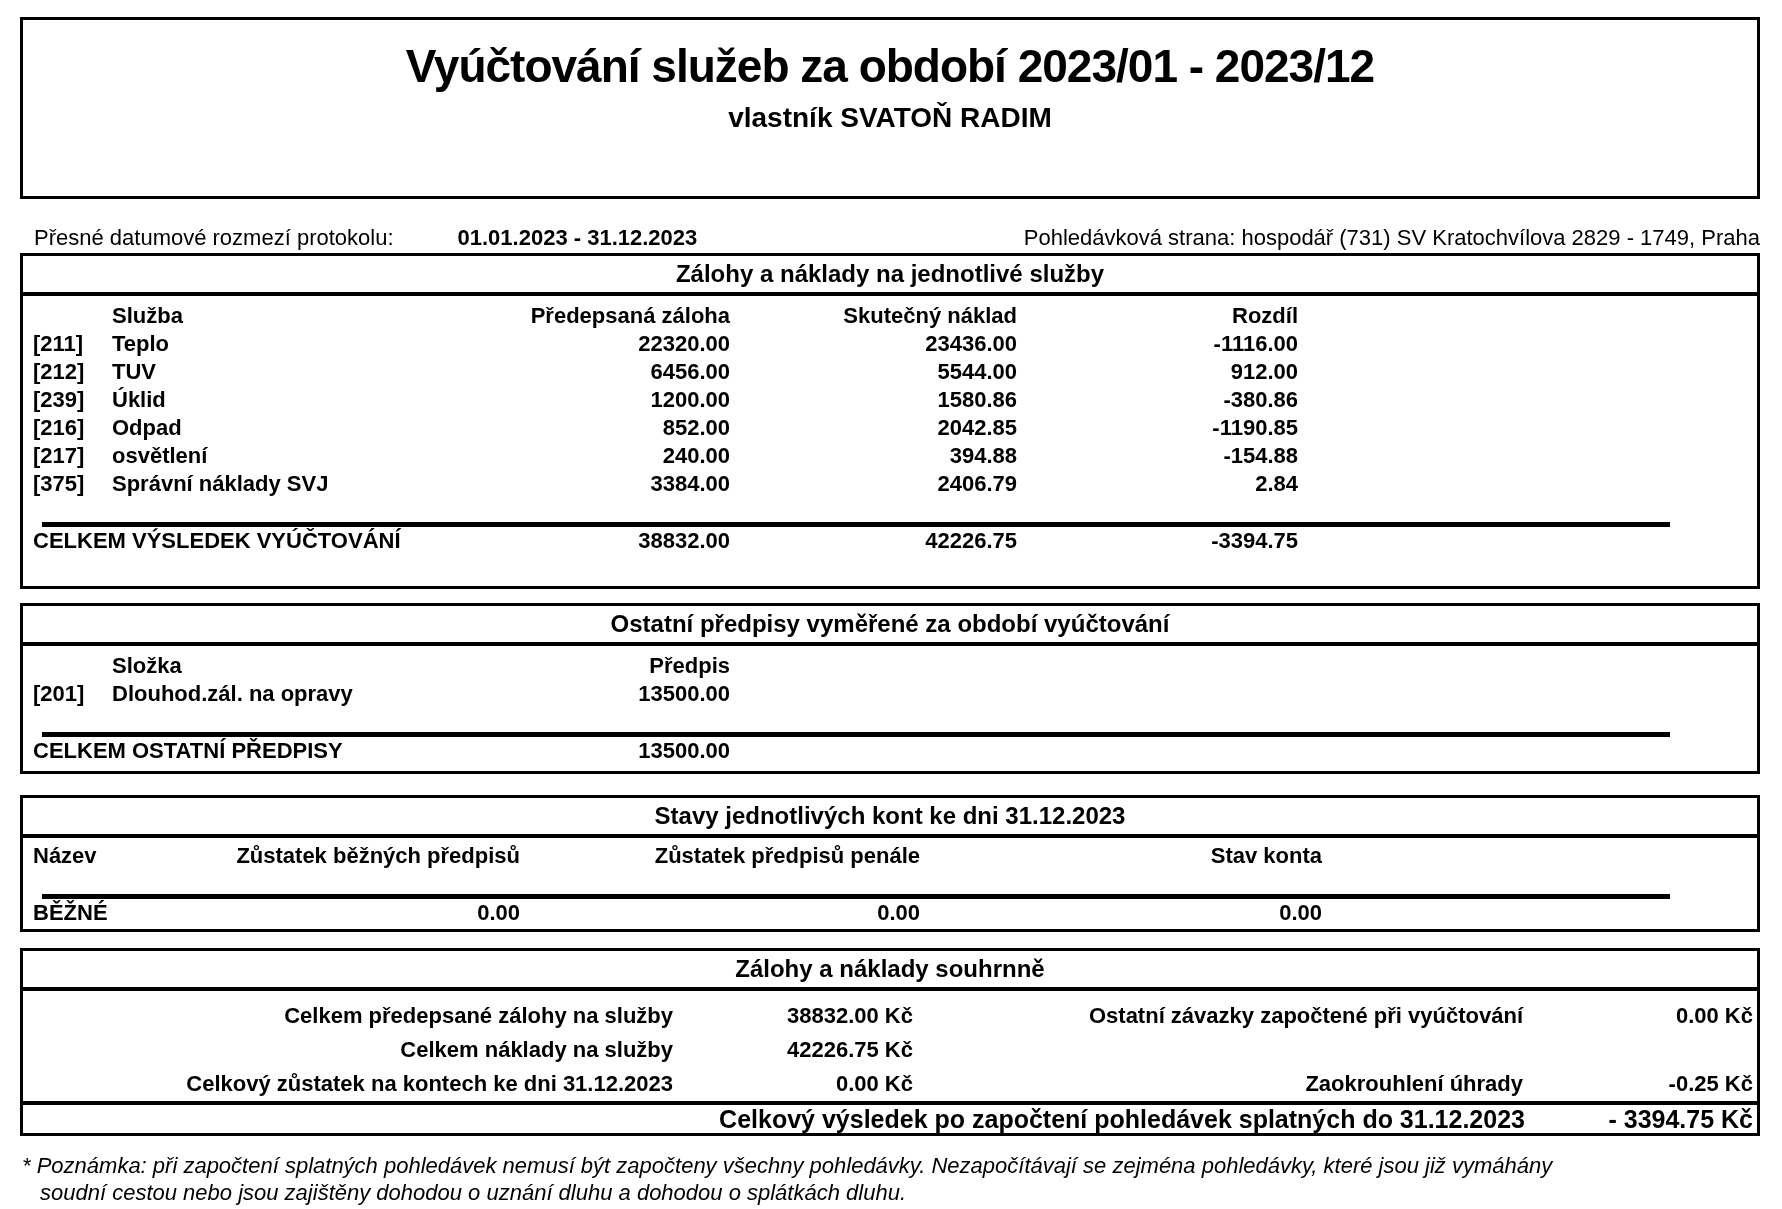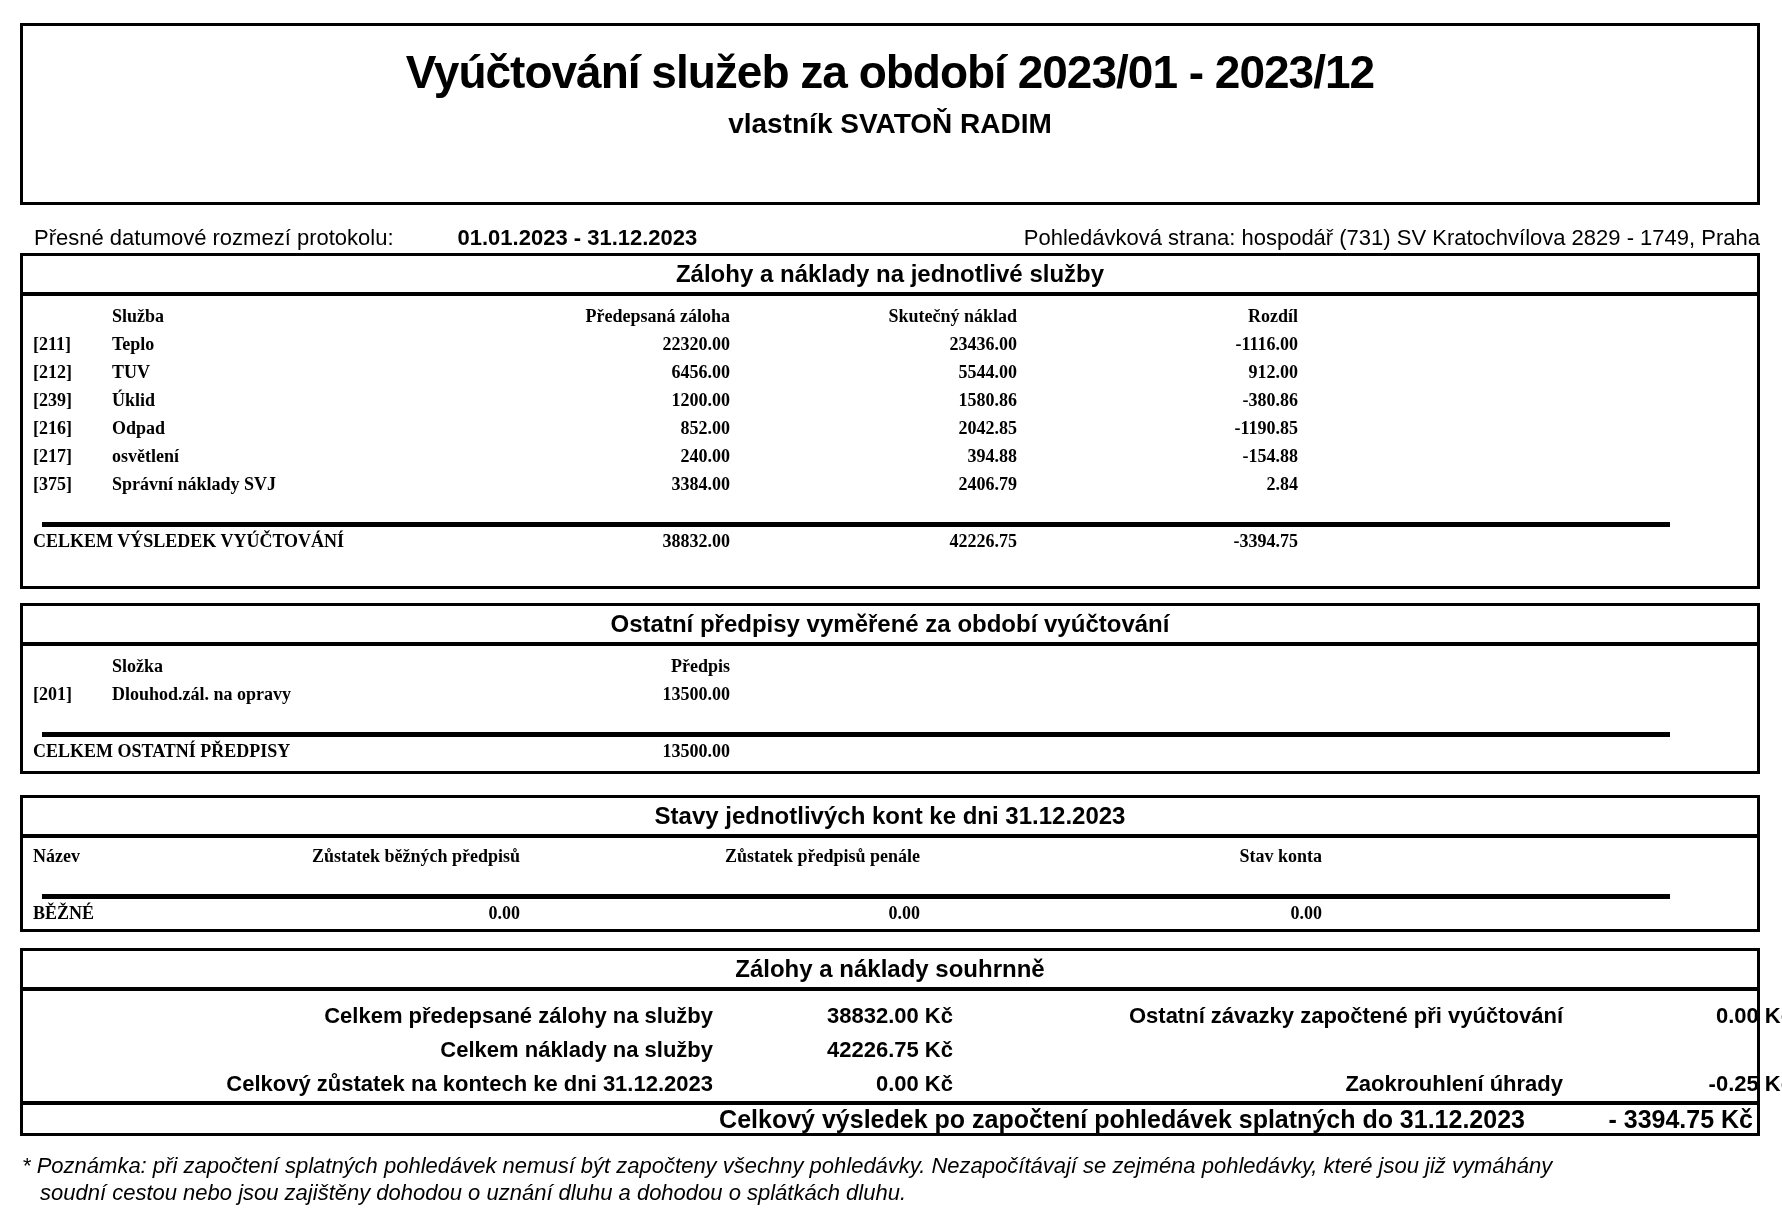--- a/index.html
+++ b/index.html
@@ -2,53 +2,53 @@
 <html><head>
 <meta charset="utf-8">
 <style>
   html,body{margin:0;padding:0;}
   body{
     width:1782px;height:1209px;background:#ffffff;color:#000;
     font-family:"Liberation Sans",sans-serif;position:relative;overflow:hidden;
   }
   .box{position:absolute;left:20px;width:1740px;border:3px solid #000;box-sizing:border-box;background:#fff;}
   
-  .title-box{top:23px;height:182px;text-align:center;}
+  .title-box{top:17px;height:182px;text-align:center;}
   .main-title{margin-top:20px;font-size:46px;font-weight:bold;line-height:52px;letter-spacing:-1px;}
   .subtitle{font-size:28px;font-weight:bold;line-height:32px;}
   .subtitle.first{margin-top:20px;}
   .subtitle.second{margin-top:10px;}
   
   .meta-row{position:absolute;left:20px;width:1740px;top:224px;height:28px;display:flex;
     justify-content:space-between;align-items:center;font-size:22px;}
   .meta-left{padding-left:14px;}
   .meta-bold{font-weight:bold;margin-left:64px;}
   
   .box1{top:253px;height:336px;}
   .box2{top:603px;height:171px;}
   .box3{top:795px;height:137px;}
   .box4{top:948px;height:188px;}
   .section-header{height:36px;border-bottom:4px solid #000;display:flex;align-items:center;
     justify-content:center;font-size:24px;font-weight:bold;}
   
-  .mono-table{font-family:Liberation Serif, serif;font-weight:bold;
-    font-size:18px;line-height:28px;padding:6px 10px 0 10px;}
+  .mono-table{font-family:Liberation Sans, sans-serif;font-weight:bold;
+    font-size:22px;line-height:28px;padding:6px 10px 0 10px;}
   .box3 .mono-table{padding-top:4px;}
   .mono-row{white-space:pre;}
   .grid4{display:grid;grid-template-columns:400px 297px 287px 281px;}
   .grid2{display:grid;grid-template-columns:400px 297px;}
   .grid-acct{display:grid;grid-template-columns:156px 331px 400px 402px;}
   .cell{display:block;overflow:visible;}
   .num{text-align:right;}
   .indent{padding-left:79px;}
   .code{display:inline-block;width:79px;}
   .sep-line{height:5px;background:#000;margin-top:24px;margin-left:9px;width:1628px;}
   
   .summary-body{display:grid;grid-template-columns:650px 240px 610px 234px;
-    font-size:22px;font-weight:bold;padding-top:8px;padding-left:40px;}
+    font-size:22px;font-weight:bold;padding-top:8px;}
   .sum-cell{height:34px;line-height:34px;text-align:right;display:block;}
   .sum-val2{padding-right:4px;}
   .final-row{display:grid;grid-template-columns:1fr 232px;border-top:4px solid #000;
     font-size:25px;font-weight:bold;height:28px;line-height:28px;}
   .final-row .fcell{text-align:right;display:block;}
   .final-row .fval{padding-right:4px;}
   
   .footnote{position:absolute;left:22px;top:1152px;width:1750px;font-size:22px;
     font-style:italic;line-height:27px;}
   .footnote .line2{padding-left:18px;}

